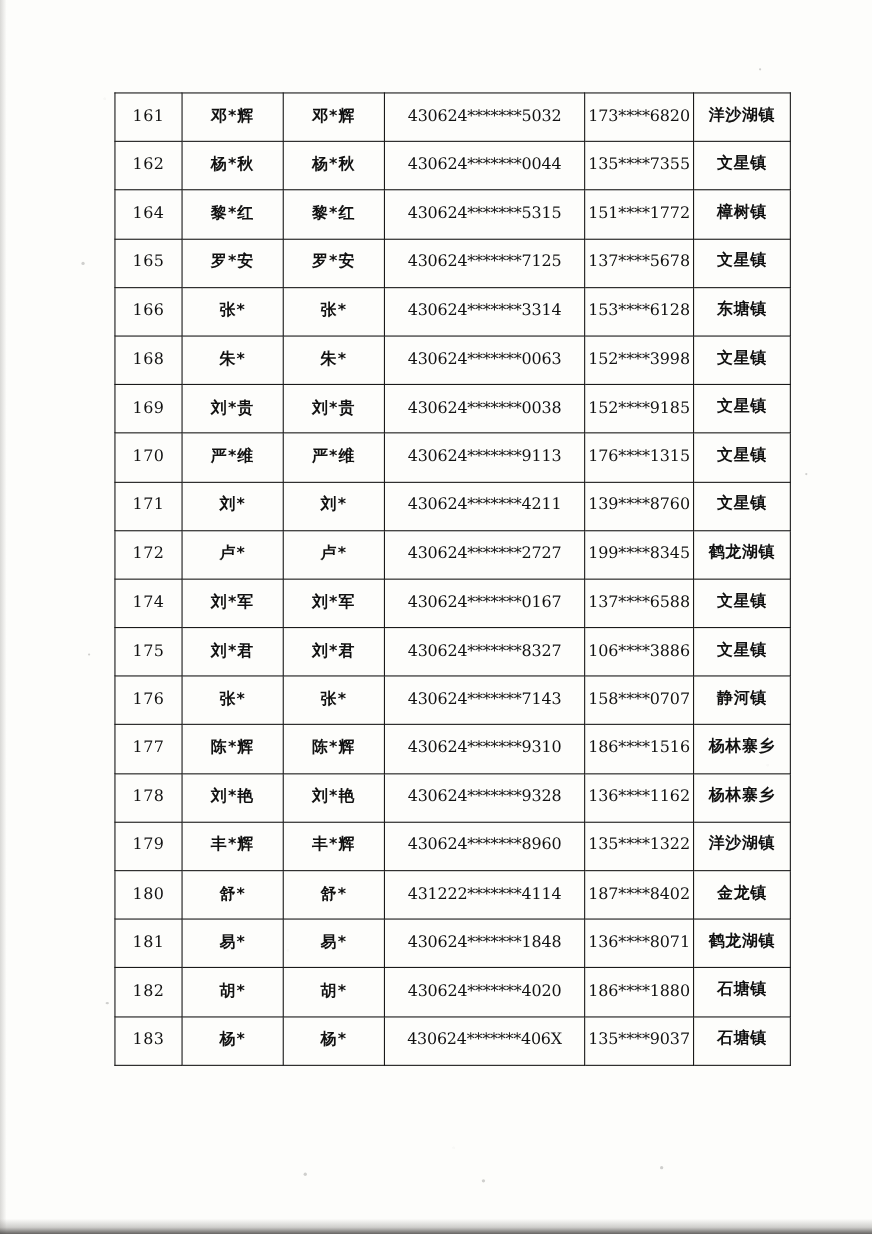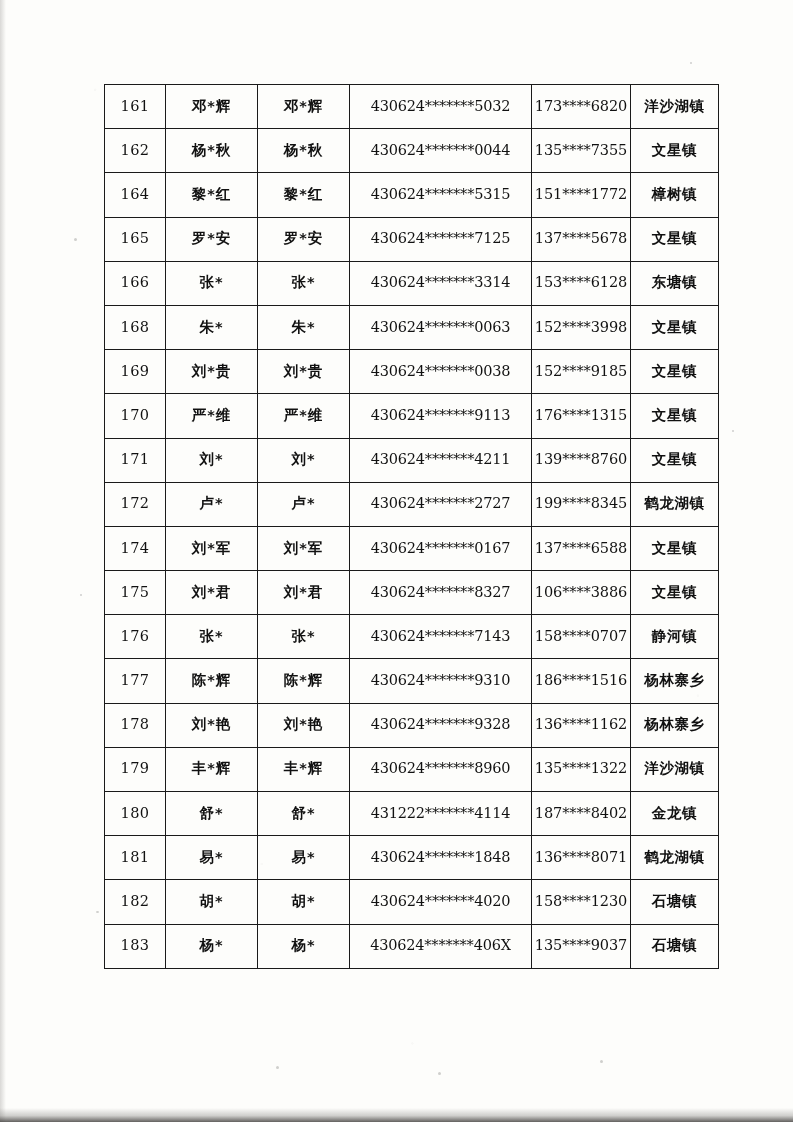--- a/index.html
+++ b/index.html
@@ -73,21 +73,21 @@
     white-space: nowrap;
     margin-top: 39px;
   }
   .cell-phone {
     font-family: "DejaVu Serif", "Liberation Serif", serif;
     font-size: 13.8px;
     letter-spacing: -0.1px;
     white-space: nowrap;
   }
   .cell-town {
-    font-family: Liberation Serif, serif;
+    font-family: Liberation Mono, monospace;
     font-size: 15px;
     font-weight: 700;
     letter-spacing: 0.6px;
   }
   
   .page-bottom-edge {
     position: absolute;
     left: 0;
     right: 0;
     bottom: 0;
@@ -276,21 +276,21 @@
           <td class="cell-name">易*</td>
           <td class="cell-id">430624*******1848</td>
           <td class="cell-phone">136****8071</td>
           <td class="cell-town">鹤龙湖镇</td>
         </tr>
         <tr>
           <td class="cell-idx">182</td>
           <td class="cell-name">胡*</td>
           <td class="cell-name">胡*</td>
           <td class="cell-id">430624*******4020</td>
-          <td class="cell-phone">158****1230</td>
+          <td class="cell-phone">186****1880</td>
           <td class="cell-town">石塘镇</td>
         </tr>
         <tr>
           <td class="cell-idx">183</td>
           <td class="cell-name">杨*</td>
           <td class="cell-name">杨*</td>
           <td class="cell-id">430624*******406X</td>
           <td class="cell-phone">135****9037</td>
           <td class="cell-town">石塘镇</td>
         </tr>

